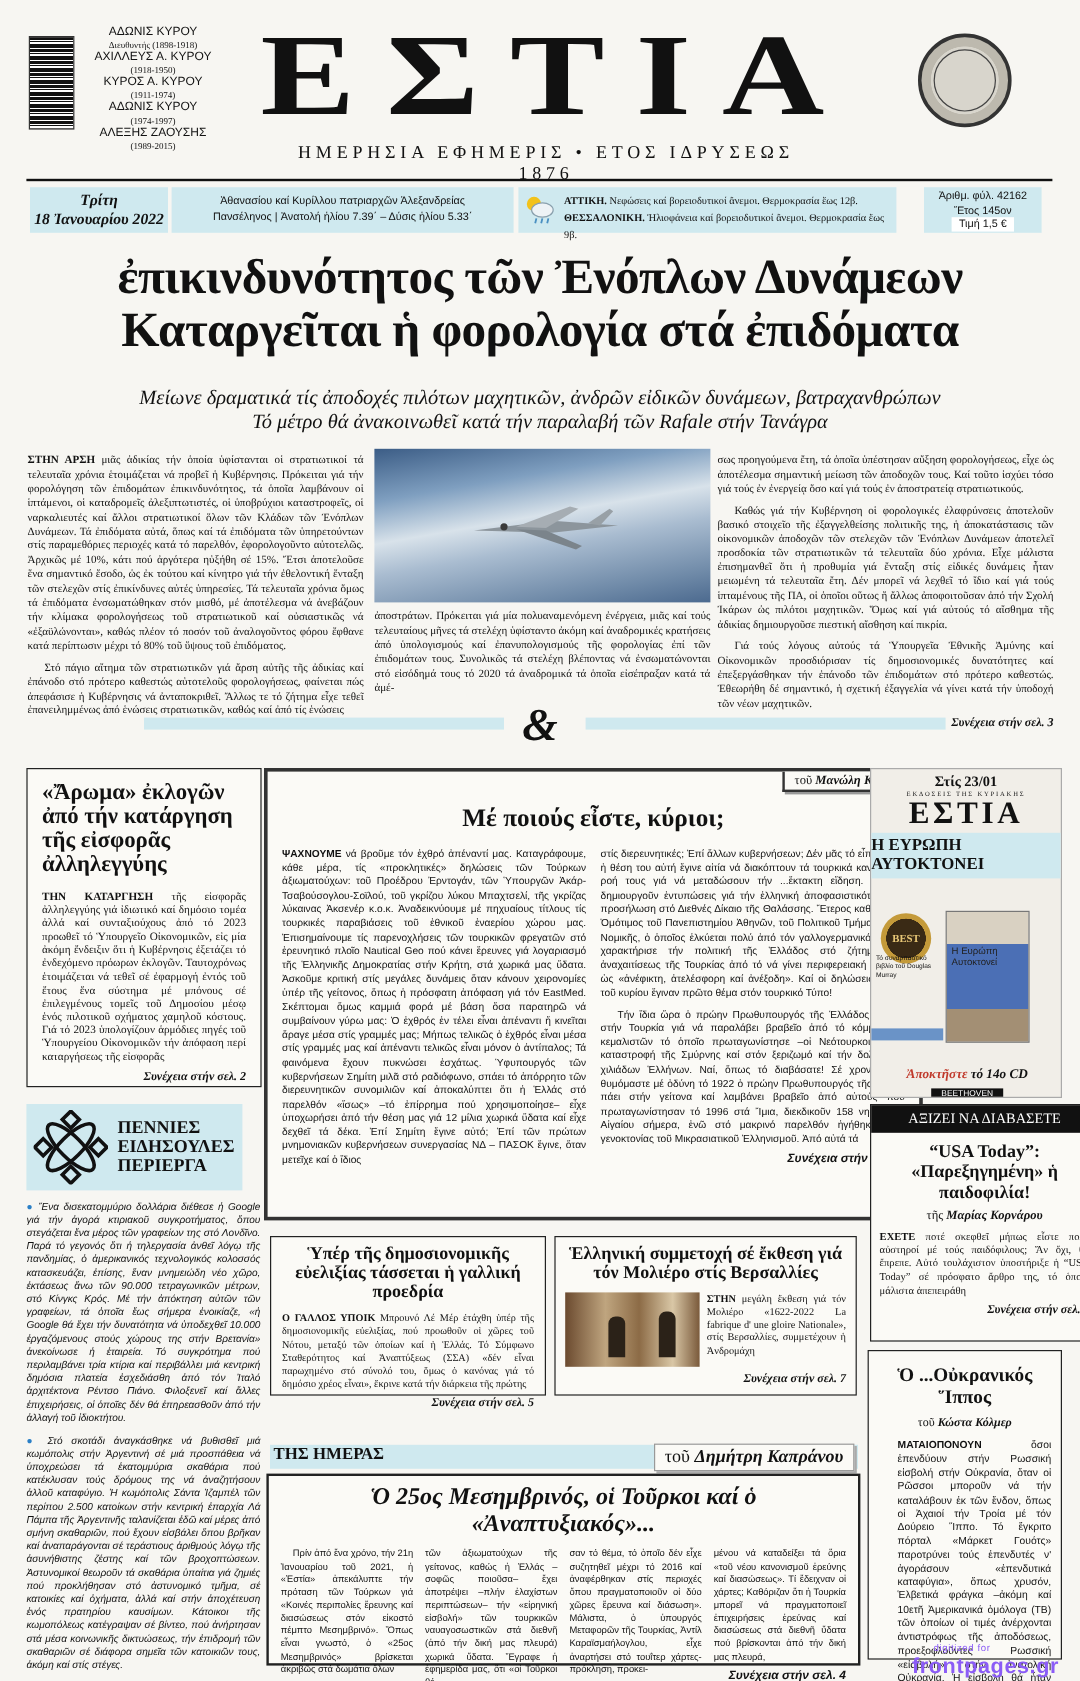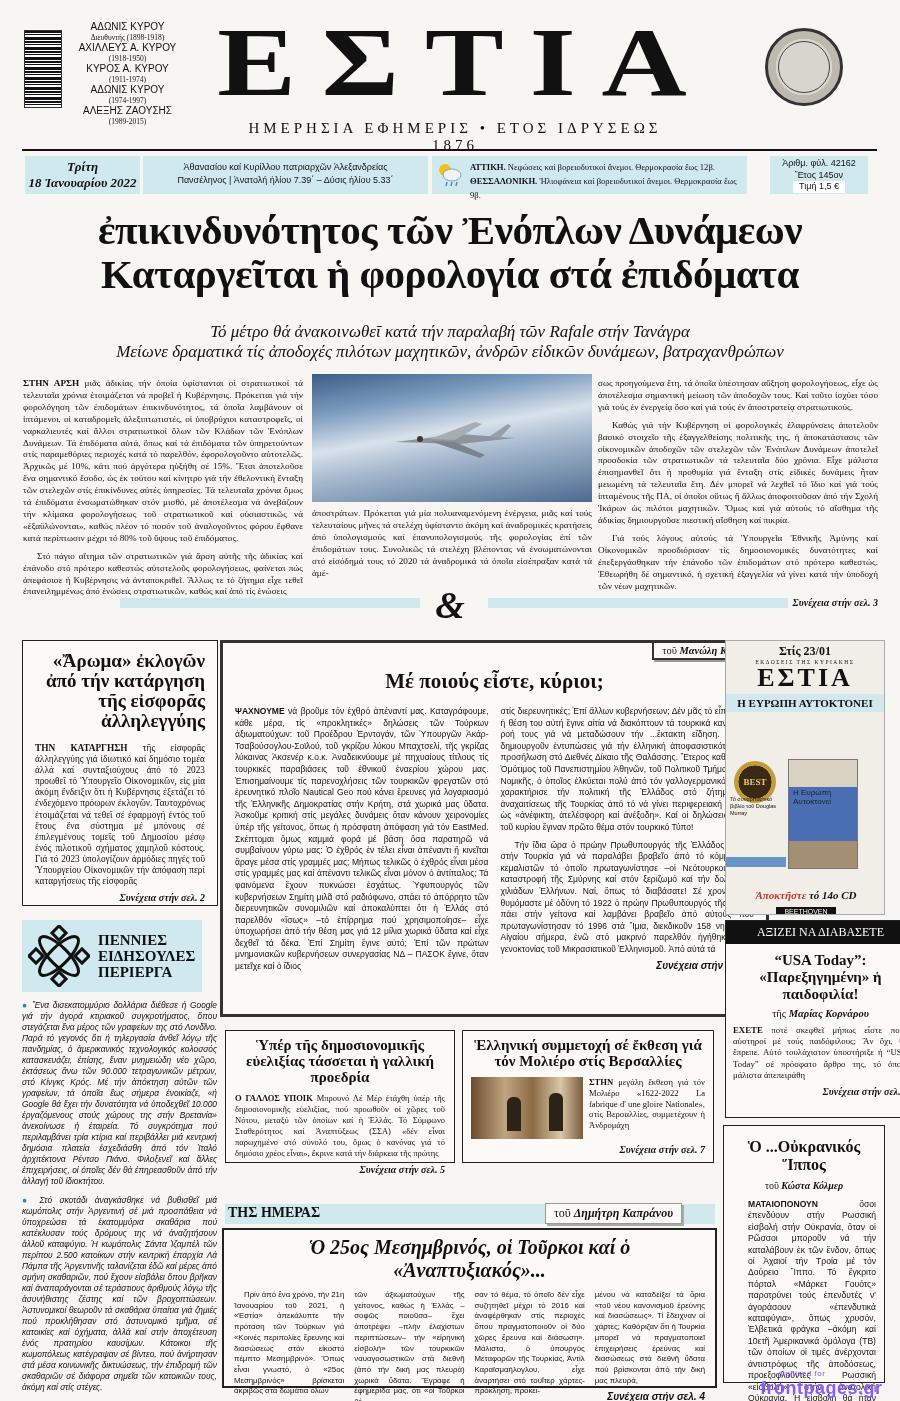--- a/index.html
+++ b/index.html
@@ -39,35 +39,35 @@
   .col3 { left: 598px; top: 378px; width: 280px; }
   .photo { left: 312px; top: 374px; width: 280px; height: 128px; background: linear-gradient(170deg,#3c5d86 0%,#7f9fc0 25%,#d8e2ea 45%,#a9bcd0 60%,#6f8aa8 85%,#4c6a8f 100%); overflow:hidden; }
   .jet { position:absolute; left: 78px; top: 40px; width: 130px; height: 50px; }
   .col2 { left: 312px; top: 508px; width: 280px; }
 
   .amp-bar-l { left: 120px; top: 598px; width: 300px; height: 10px; }
   .amp-bar-r { left: 488px; top: 598px; width: 300px; height: 10px; }
   .amp { left: 410px; top: 585px; width: 80px; text-align: center; font-size: 38px; font-style: italic; font-weight: bold; line-height: 40px; }
 
   .aroma { left: 22px; top: 640px; width: 196px; height: 266px; padding: 10px 12px; }
-  .aroma h2 { text-align: right; font-size: 19px; line-height: 20px; font-weight: bold; margin-bottom: 12px; }
+  .aroma h2 { text-align: left; font-size: 19px; line-height: 20px; font-weight: bold; margin-bottom: 12px; }
   .aroma .body-text { font-size: 9.3px; line-height: 11.1px; }
 
   .kottakis { left: 220px; top: 640px; width: 549px; height: 377px; border-width: 3px; padding: 0 12px; }
   .byline-tab { position:absolute; right: 0; top: 0; background: #fbfaf6; border-left: 2px solid #333; border-bottom: 2px solid #333; padding: 2px 8px; font-size: 10.5px; box-shadow: 2px 2px 0 #999; }
   .byline-tab b { font-style: italic; }
   .kottakis h2 { text-align: center; font-size: 21px; font-weight: bold; margin: 26px 0 12px; }
   .twocol { display: flex; gap: 12px; }
   .twocol > div { flex: 1; }
   .kottakis .body-text { font-family: "Liberation Sans", sans-serif; font-size: 8.5px; line-height: 11.6px; }
 
   .ad { left: 725px; top: 640px; width: 160px; height: 275px; border: 1px solid #aaa; background: #f1eee8; overflow: hidden; }
   .ad .date { text-align: center; font-weight: bold; font-size: 12px; margin-top: 3px; }
   .ad .adlogo { text-align: center; font-weight: bold; font-size: 26px; letter-spacing: 3px; line-height: 26px; }
-  .ad .adtitle { background: #cfe9ef; text-align: center; font-weight: bold; font-size: 11px; padding: 3px 0; margin-top: 3px; }
+  .ad .adtitle { background: #cfe9ef; font-weight: bold; font-size: 14px; padding: 3px 0; margin-top: 3px; }
   .ad .book { position:absolute; left: 62px; top: 118px; width: 70px; height: 110px; background: linear-gradient(180deg,#d9d1c2 0 25%,#4b6fb5 25% 75%,#a38f74 75%); border: 1px solid #777; }
   .ad .book span { display:block; font-size: 8px; color:#222; padding: 28px 4px 0; font-family: "Liberation Sans", sans-serif; }
   .ad .badge { position:absolute; left: 8px; top: 120px; width: 42px; height: 42px; border-radius: 50%; background: radial-gradient(circle,#3a2a15 0 55%,#c49a3a 56% 100%); color: #e8c777; font-size: 9px; text-align: center; line-height: 42px; font-weight: bold; }
   .ad .blurb { position:absolute; left: 4px; top: 155px; width: 56px; font-size: 5.5px; line-height: 7px; font-family: "Liberation Sans", sans-serif; }
   .ad .strip { position:absolute; left: 0; top: 216px; width: 60px; height: 10px; background: #6a93c7; }
   .ad .cd { position:absolute; left: 0; top: 248px; width: 160px; text-align: center; color: #c0392b; font-style: italic; font-weight: bold; font-size: 11px; }
   .ad .cd b { color: #111; }
   .ad .beet { position:absolute; left: 50px; top: 266px; width: 60px; height: 10px; background: #111; color: #fff; font-size: 7px; text-align:center; line-height:10px; font-family:"Liberation Sans",sans-serif; }
 
   .worth { left: 725px; top: 920px; width: 191px; height: 198px; }
@@ -93,21 +93,21 @@
   .mol-photo .fig { position:absolute; bottom:8px; width:14px; height:34px; background:#2b2218; border-radius:6px 6px 0 0; }
   .moliere .body-text { flex: 1; font-size: 8.6px; line-height: 10.8px; }
 
   .otpos { left: 723px; top: 1125px; width: 162px; height: 258px; padding: 6px 8px; }
   .otpos h3 { text-align: center; font-size: 16px; line-height: 18px; margin-top: 6px; }
   .otpos .by { text-align: center; font-size: 10px; margin: 6px 0 8px; }
   .otpos .body-text { font-family: "Liberation Sans", sans-serif; font-size: 8.6px; line-height: 11.4px; margin-left: 16px; }
 
   .imeras-bar { left: 225px; top: 1204px; width: 490px; height: 20px; }
   .imeras-label { left: 228px; top: 1205px; font-weight: bold; font-size: 14px; }
-  .imeras-by { left: 545px; top: 1203px; background: #fbfaf6; border: 1px solid #999; padding: 2px 8px; font-size: 12px; box-shadow: 2px 2px 0 #aaa; }
+  .imeras-by { left: 545px; top: 1203px; background: #fbfaf6; border: 1px solid #999; padding: 2px 8px; font-size: 15px; box-shadow: 2px 2px 0 #aaa; }
   .imeras { left: 222px; top: 1228px; width: 495px; height: 160px; border-width: 2px; padding: 6px 10px; }
   .imeras h2 { text-align: center; font-style: italic; font-size: 20px; margin-bottom: 8px; }
   .fourcol { display: flex; gap: 10px; }
   .fourcol > div { flex: 1; }
   .imeras .body-text { font-family: "Liberation Sans", sans-serif; font-size: 7.8px; line-height: 10.7px; }
   .watermark { left: 760px; top: 1378px; font-size: 18px; font-weight: bold; color: #8b5cf6; font-family: "Liberation Sans", sans-serif; letter-spacing: 0.5px; }
   .watermark small { position:absolute; left: 18px; top: -9px; font-size: 8px; font-weight: normal; }
 </style>
 </head>
 <body>
@@ -155,22 +155,22 @@
   <div>Ἀριθμ. φύλ. 42162</div>
   <div>Ἔτος 145ον</div>
   <div style="background:#fff;display:inline-block;padding:0 6px;">Τιμή 1,5 €</div>
 </div>
 
 <div class="abs headline">
   <div>ἐπικινδυνότητος τῶν Ἐνόπλων Δυνάμεων</div>
   <div>Καταργεῖται ἡ φορολογία στά ἐπιδόματα</div>
 </div>
 <div class="abs subhead">
+  <div>Μείωνε δραματικά τίς ἀποδοχές πιλότων μαχητικῶν, ἀνδρῶν εἰδικῶν δυνάμεων, βατραχανθρώπων</div>
   <div>Τό μέτρο θά ἀνακοινωθεῖ κατά τήν παραλαβή τῶν Rafale στήν Τανάγρα</div>
-  <div>Μείωνε δραματικά τίς ἀποδοχές πιλότων μαχητικῶν, ἀνδρῶν εἰδικῶν δυνάμεων, βατραχανθρώπων</div>
 </div>
 
 <div class="abs col1 body-text">
   <p><span class="lead">ΣΤΗΝ ΑΡΣΗ</span><span> μιᾶς ἀδικίας τήν ὁποία ὑφίστανται οἱ στρατιωτικοί τά τελευταῖα χρόνια ἑτοιμάζεται νά προβεῖ ἡ Κυβέρνησις. Πρόκειται γιά τήν φορολόγηση τῶν ἐπιδομάτων ἐπικινδυνότητος, τά ὁποῖα λαμβάνουν οἱ ἱπτάμενοι, οἱ καταδρομεῖς ἀλεξιπτωτιστές, οἱ ὑποβρύχιοι καταστροφεῖς, οἱ ναρκαλιευτές καί ἄλλοι στρατιωτικοί ὅλων τῶν Κλάδων τῶν Ἐνόπλων Δυνάμεων. Τά ἐπιδόματα αὐτά, ὅπως καί τά ἐπιδόματα τῶν ὑπηρετούντων στίς παραμεθόριες περιοχές κατά τό παρελθόν, ἐφορολογοῦντο αὐτοτελῶς. Ἀρχικῶς μέ 10%, κάτι πού ἀργότερα ηὐξήθη σέ 15%. Ἔτσι ἀποτελοῦσε ἕνα σημαντικό ἔσοδο, ὡς ἐκ τούτου καί κίνητρο γιά τήν ἐθελοντική ἔνταξη τῶν στελεχῶν στίς ἐπικίνδυνες αὐτές ὑπηρεσίες. Τά τελευταῖα χρόνια ὅμως τά ἐπιδόματα ἐνσωματώθηκαν στόν μισθό, μέ ἀποτέλεσμα νά ἀνεβάζουν τήν κλίμακα φορολογήσεως τοῦ στρατιωτικοῦ καί οὐσιαστικῶς νά «ἐξαϋλώνονται», καθώς πλέον τό ποσόν τοῦ ἀναλογοῦντος φόρου ἔφθανε κατά περίπτωσιν μέχρι τό 80% τοῦ ὕψους τοῦ ἐπιδόματος.</span></p>
   <p style="text-indent:14px;margin-top:6px;">Στό πάγιο αἴτημα τῶν στρατιωτικῶν γιά ἄρση αὐτῆς τῆς ἀδικίας καί ἐπάνοδο στό πρότερο καθεστώς αὐτοτελοῦς φορολογήσεως, φαίνεται πώς ἀπεφάσισε ἡ Κυβέρνησις νά ἀνταποκριθεῖ. Ἄλλως τε τό ζήτημα εἶχε τεθεῖ ἐπανειλημμένως ἀπό ἑνώσεις στρατιωτικῶν, καθώς καί ἀπό τίς ἑνώσεις</p>
 </div>
 
 <div class="abs photo">
   <svg class="jet" viewBox="0 0 130 50">
     <polygon points="5,28 70,20 125,24 70,30" fill="#8c959c"></polygon>

